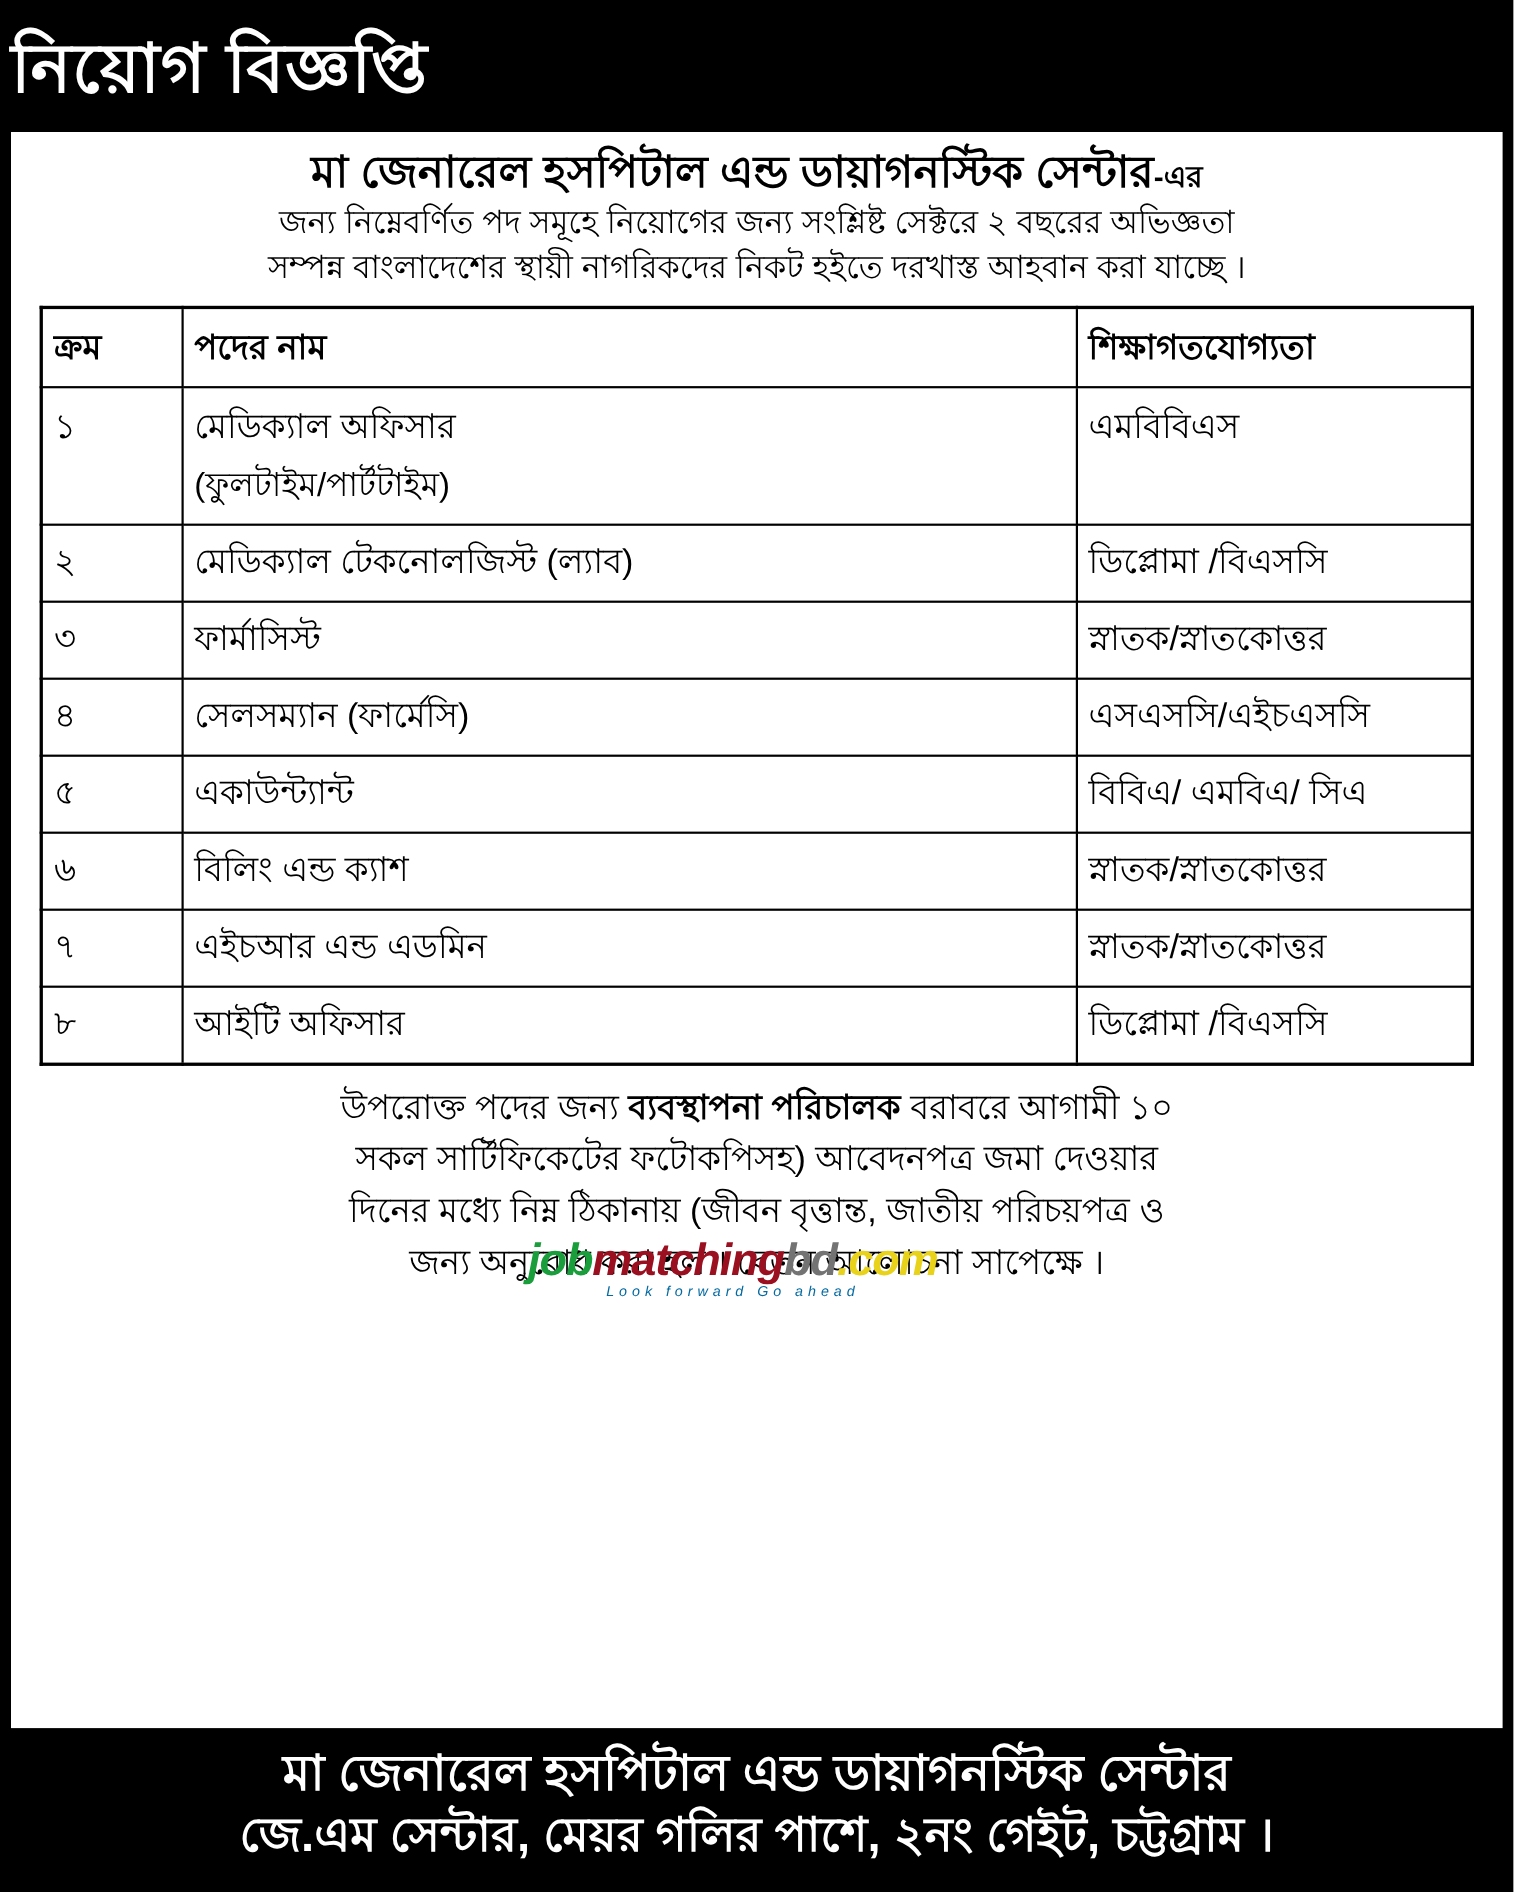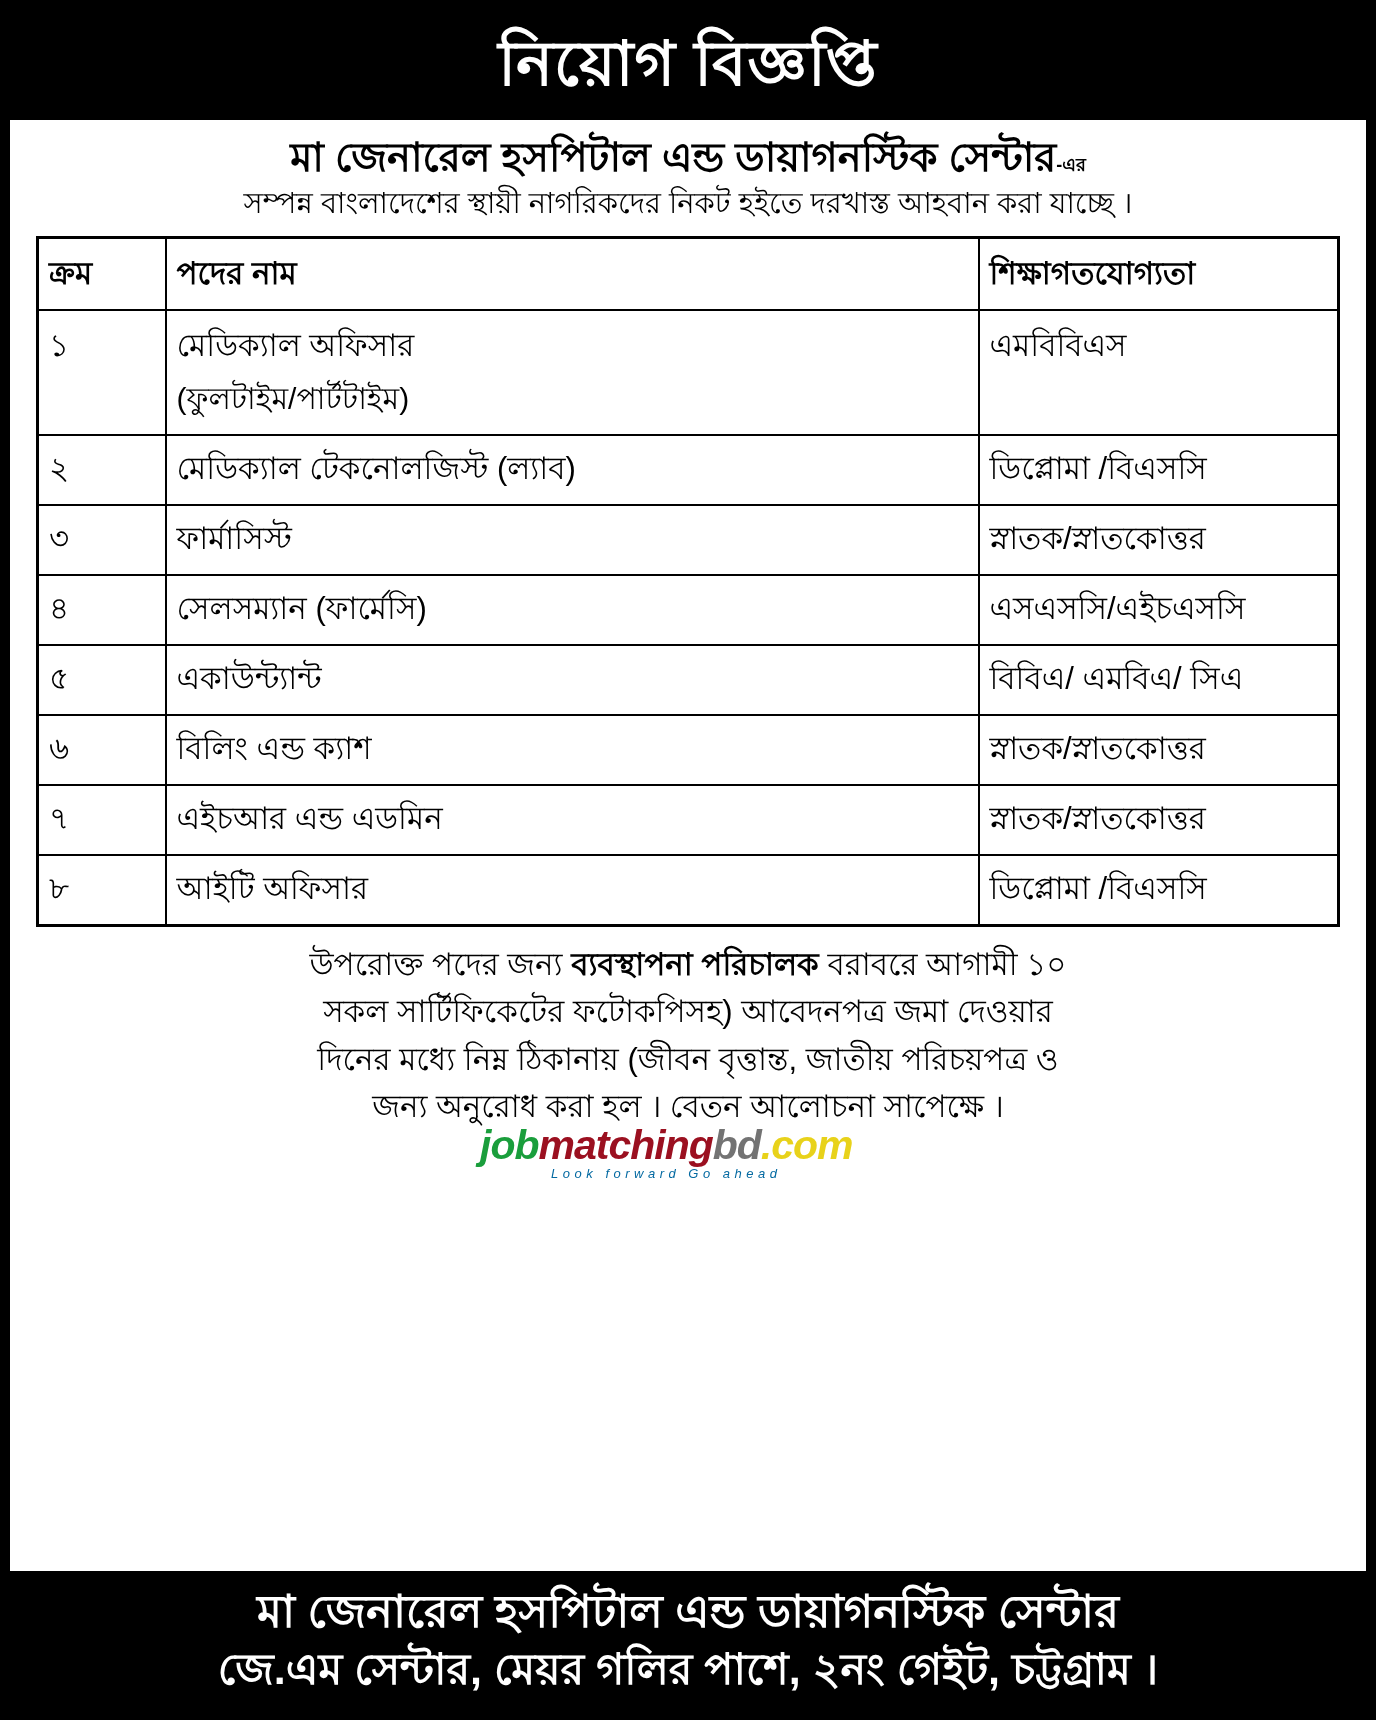--- a/index.html
+++ b/index.html
@@ -20,21 +20,20 @@
     flex-direction: column;
     padding: 8px 10px 8px 10px;
   }
 
   
   .header-band {
     background: #000000;
     height: 112px;
     display: flex;
     align-items: center;
-    justify-content: center;
     flex: none;
   }
   .header-title {
     color: #ffffff;
     font-size: 62px;
     font-weight: bold;
     letter-spacing: 1px;
     line-height: 1;
     text-align: center;
   }
@@ -52,21 +51,21 @@
   .org-line {
     text-align: center;
     font-size: 40px;
     font-weight: bold;
     line-height: 1.18;
     color: #000;
     margin-bottom: 2px;
     white-space: nowrap;
   }
   .org-suffix {
-    font-size: 18px;
+    font-size: 27px;
     font-weight: bold;
   }
 
   .intro {
     text-align: center;
     font-size: 29px;
     line-height: 1.42;
     color: #000;
     margin-bottom: 10px;
   }
@@ -177,20 +176,21 @@
     <div class="header-title">নিয়োগ বিজ্ঞপ্তি</div>
   </div>
 
   <div class="sheet">
 
     <div class="org-line">
       <span>মা জেনারেল হসপিটাল এন্ড ডায়াগনস্টিক সেন্টার</span><span class="org-suffix">-এর</span>
     </div>
 
     <div class="intro">
+      <span class="intro-line">জন্য নিম্নেবর্ণিত পদ সমূহে নিয়োগের জন্য সংশ্লিষ্ট সেক্টরে ২ বছরের অভিজ্ঞতা</span>
       <span class="intro-line">সম্পন্ন বাংলাদেশের স্থায়ী নাগরিকদের নিকট হইতে দরখাস্ত আহবান করা যাচ্ছে ।</span>
     </div>
 
     <table class="job-table">
       <thead>
         <tr>
           <td class="col-serial">ক্রম</td>
           <td class="col-post">পদের নাম</td>
           <td class="col-qual">শিক্ষাগতযোগ্যতা</td>
         </tr>

